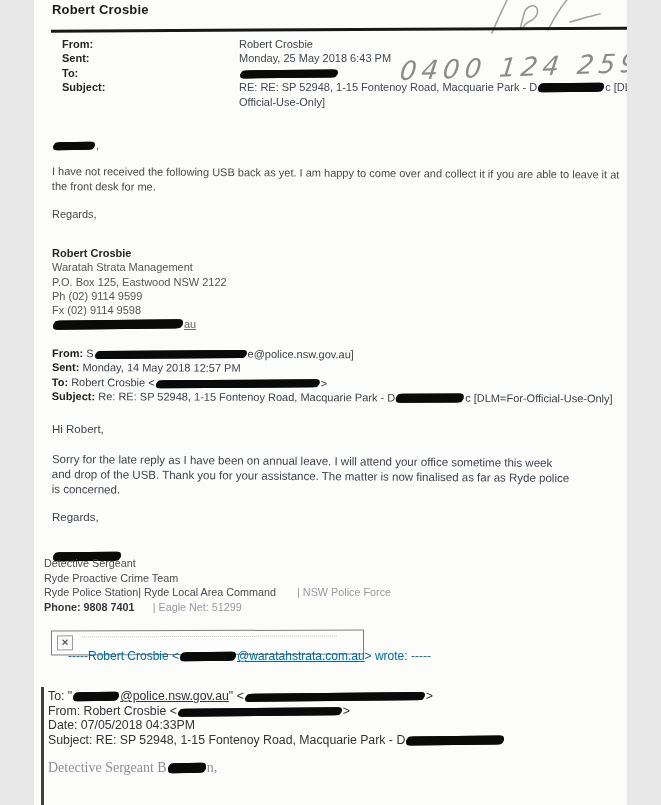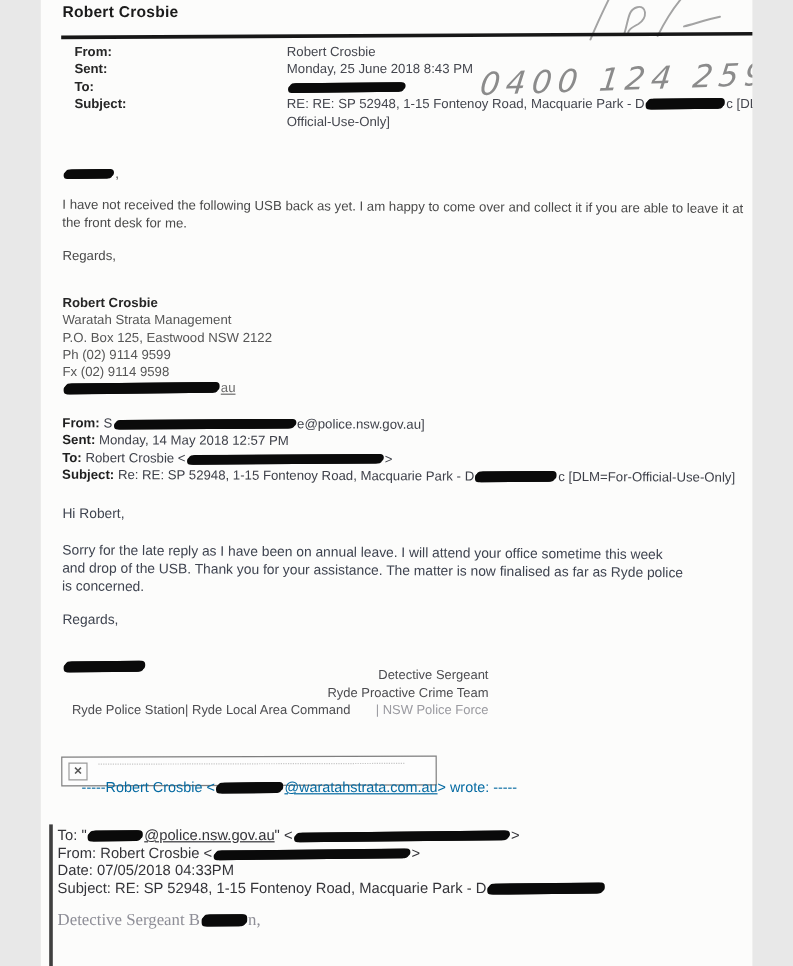--- a/index.html
+++ b/index.html
@@ -48,21 +48,21 @@
   .hdr2 { left:18px; top:346px; font-size:11px; line-height:14.4px; color:#3e4049;
           transform:rotate(0.25deg); transform-origin:left top; }
   .hdr2 b { color:#1f1f1f; }
 
   .greeting2 { left:18px; top:423px; font-size:11.5px; color:#3f4450;text-align:right; }
   .body2 { left:18px; top:452px; width:644px; font-size:11.5px; line-height:14.8px; color:#3f4450;
            transform:rotate(0.45deg); transform-origin:left top; }
   .regards2 { left:18px; top:511px; font-size:11.5px; color:#3f4450; }
   .scribname { left:18px; top:546px; }
 
-  .sig2 { left:26px; top:556px; font-size:10.8px; line-height:14.6px; color:#4c4c50;text-align:right; }
+  .sig2 { left:10px; top:556px; font-size:10.8px; line-height:14.6px; color:#4c4c50; }
   .lightgray { color:#9a9aa0;margin-left:18px; }
   .phone-dark { font-weight:600; color:#38383c; }
   .mail-line { left:18px; top:619px; font-size:16px; color:#8f8f95; text-decoration:underline;margin-top:16px; }
 
   .imgbox { left:17px; top:630px; width:311px; height:23px; border:1px solid #7e7e7e;
             background:#fdfdfd; transform:rotate(-0.15deg); }
   .xbox { position:absolute; left:5px; top:4px; width:14px; height:13px; border:1px solid #9a9a9a;
           font-size:9px; color:#555; text-align:center; line-height:12px; font-weight:bold; }
   .dotline { position:absolute; left:30px; top:5px; width:255px; border-top:1px dotted #c6c6c6; }
 
@@ -93,21 +93,21 @@
   <div class="abs doc-title">Robert Crosbie</div>
   <div class="abs title-rule"></div>
 
   <div class="abs hdr1">
     <div class="hrow">
       <span class="hlabel">From:</span>
       <span class="hval">Robert Crosbie</span>
     </div>
     <div class="hrow">
       <span class="hlabel">Sent:</span>
-      <span class="hval">Monday, 25 June 2018 8:43 PM</span>
+      <span class="hval">Monday, 25 May 2018 6:43 PM</span>
     </div>
     <div class="hrow">
       <span class="hlabel">To:</span>
       <span class="hval"><span class="redact" style="width:96px;"></span></span>
     </div>
     <div class="hrow">
       <span class="hlabel">Subject:</span>
       <span class="hval">
         <span>RE: RE: SP 52948, 1-15 Fontenoy Road, Macquarie Park - D</span><span class="redact" style="width:64px;height:9px;"></span><span>c [DLM=For-</span><br>
         <span>Official-Use-Only]</span>
@@ -148,20 +148,21 @@
     <div>is concerned.</div>
   </div>
   <div class="abs regards2">Regards,</div>
 
   <div class="abs scribname"><span class="redact" style="width:66px;height:9px;"></span></div>
 
   <div class="abs sig2">
     <div>Detective Sergeant</div>
     <div>Ryde Proactive Crime Team</div>
     <div><span>Ryde Police Station| Ryde Local Area Command</span><span class="lightgray"> | NSW Police Force</span></div>
+    <div><span class="phone-dark">Phone: 9808 7401</span><span class="lightgray">| Eagle Net: 51299</span></div>
   </div>
   <div class="abs mail-line">E-mail:bens2ste@police.nsw.gov.au</div>
 
   <div class="abs imgbox">
     <div class="xbox">✕</div>
     <div class="dotline"></div>
   </div>
 
   <div class="abs wrote-line"><span>-----Robert Crosbie &lt;</span><span class="redact" style="width:54px;height:9px;"></span><span class="link-ul">@waratahstrata.com.au</span><span>&gt; wrote: -----</span></div>
 

